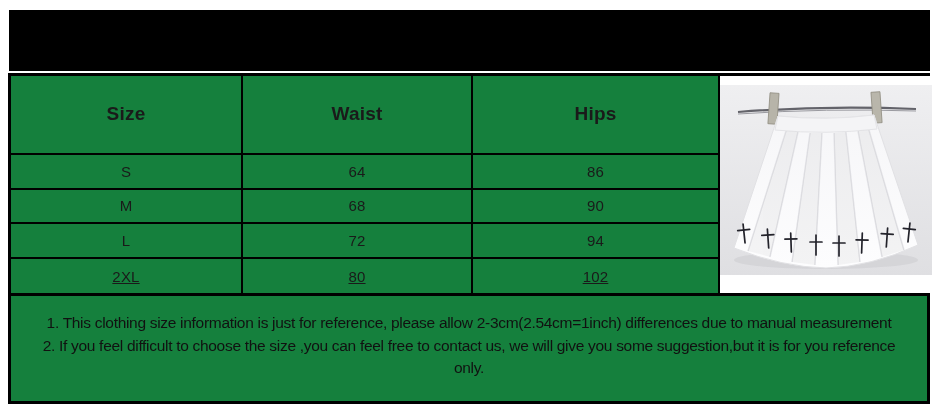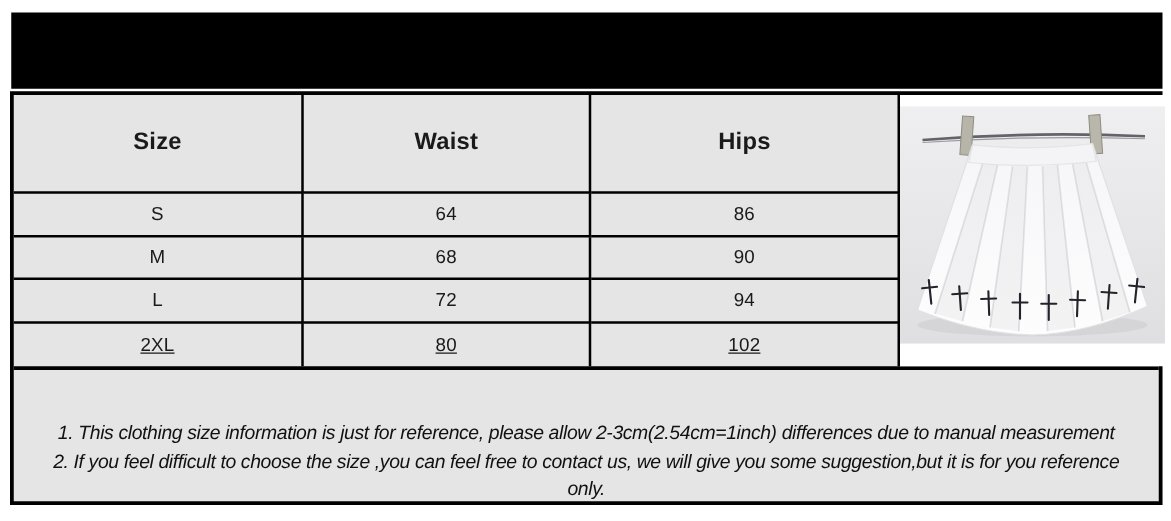--- a/index.html
+++ b/index.html
@@ -17,21 +17,21 @@
     width:921px; height:61px;
     background:#000000;
   }
   .main-box {
     position:absolute;
     left:8px; top:73px;
     width:922px; height:331px;
     border:3px solid #000000;
     display:flex;
     flex-direction:column;
-    background:#e5e5e5;
+    background:#15803d;
   }
   .top-row {
     height:217px;
     display:flex;
     flex-direction:row;
   }
   table.size-table {
     border-collapse:collapse;
     table-layout:fixed;
     width:692px;
@@ -70,24 +70,23 @@
     justify-content:center;
   }
   .photo-cell svg { margin-top:9px; display:block; }
   .notes-box {
     flex:1;
     border-top:3px solid #000000;
     text-align:center;
     font-size:15.5px;
     letter-spacing:-0.3px;
     line-height:22.5px;
-    padding-top:40px;
+    padding-top:16px;
     color:#111111;
     white-space:nowrap;
-    font-style:italic;
   }
 </style>
 </head>
 <body>
 
 <div class="black-bar"></div>
 
 <div class="main-box">
   <div class="top-row">
 

